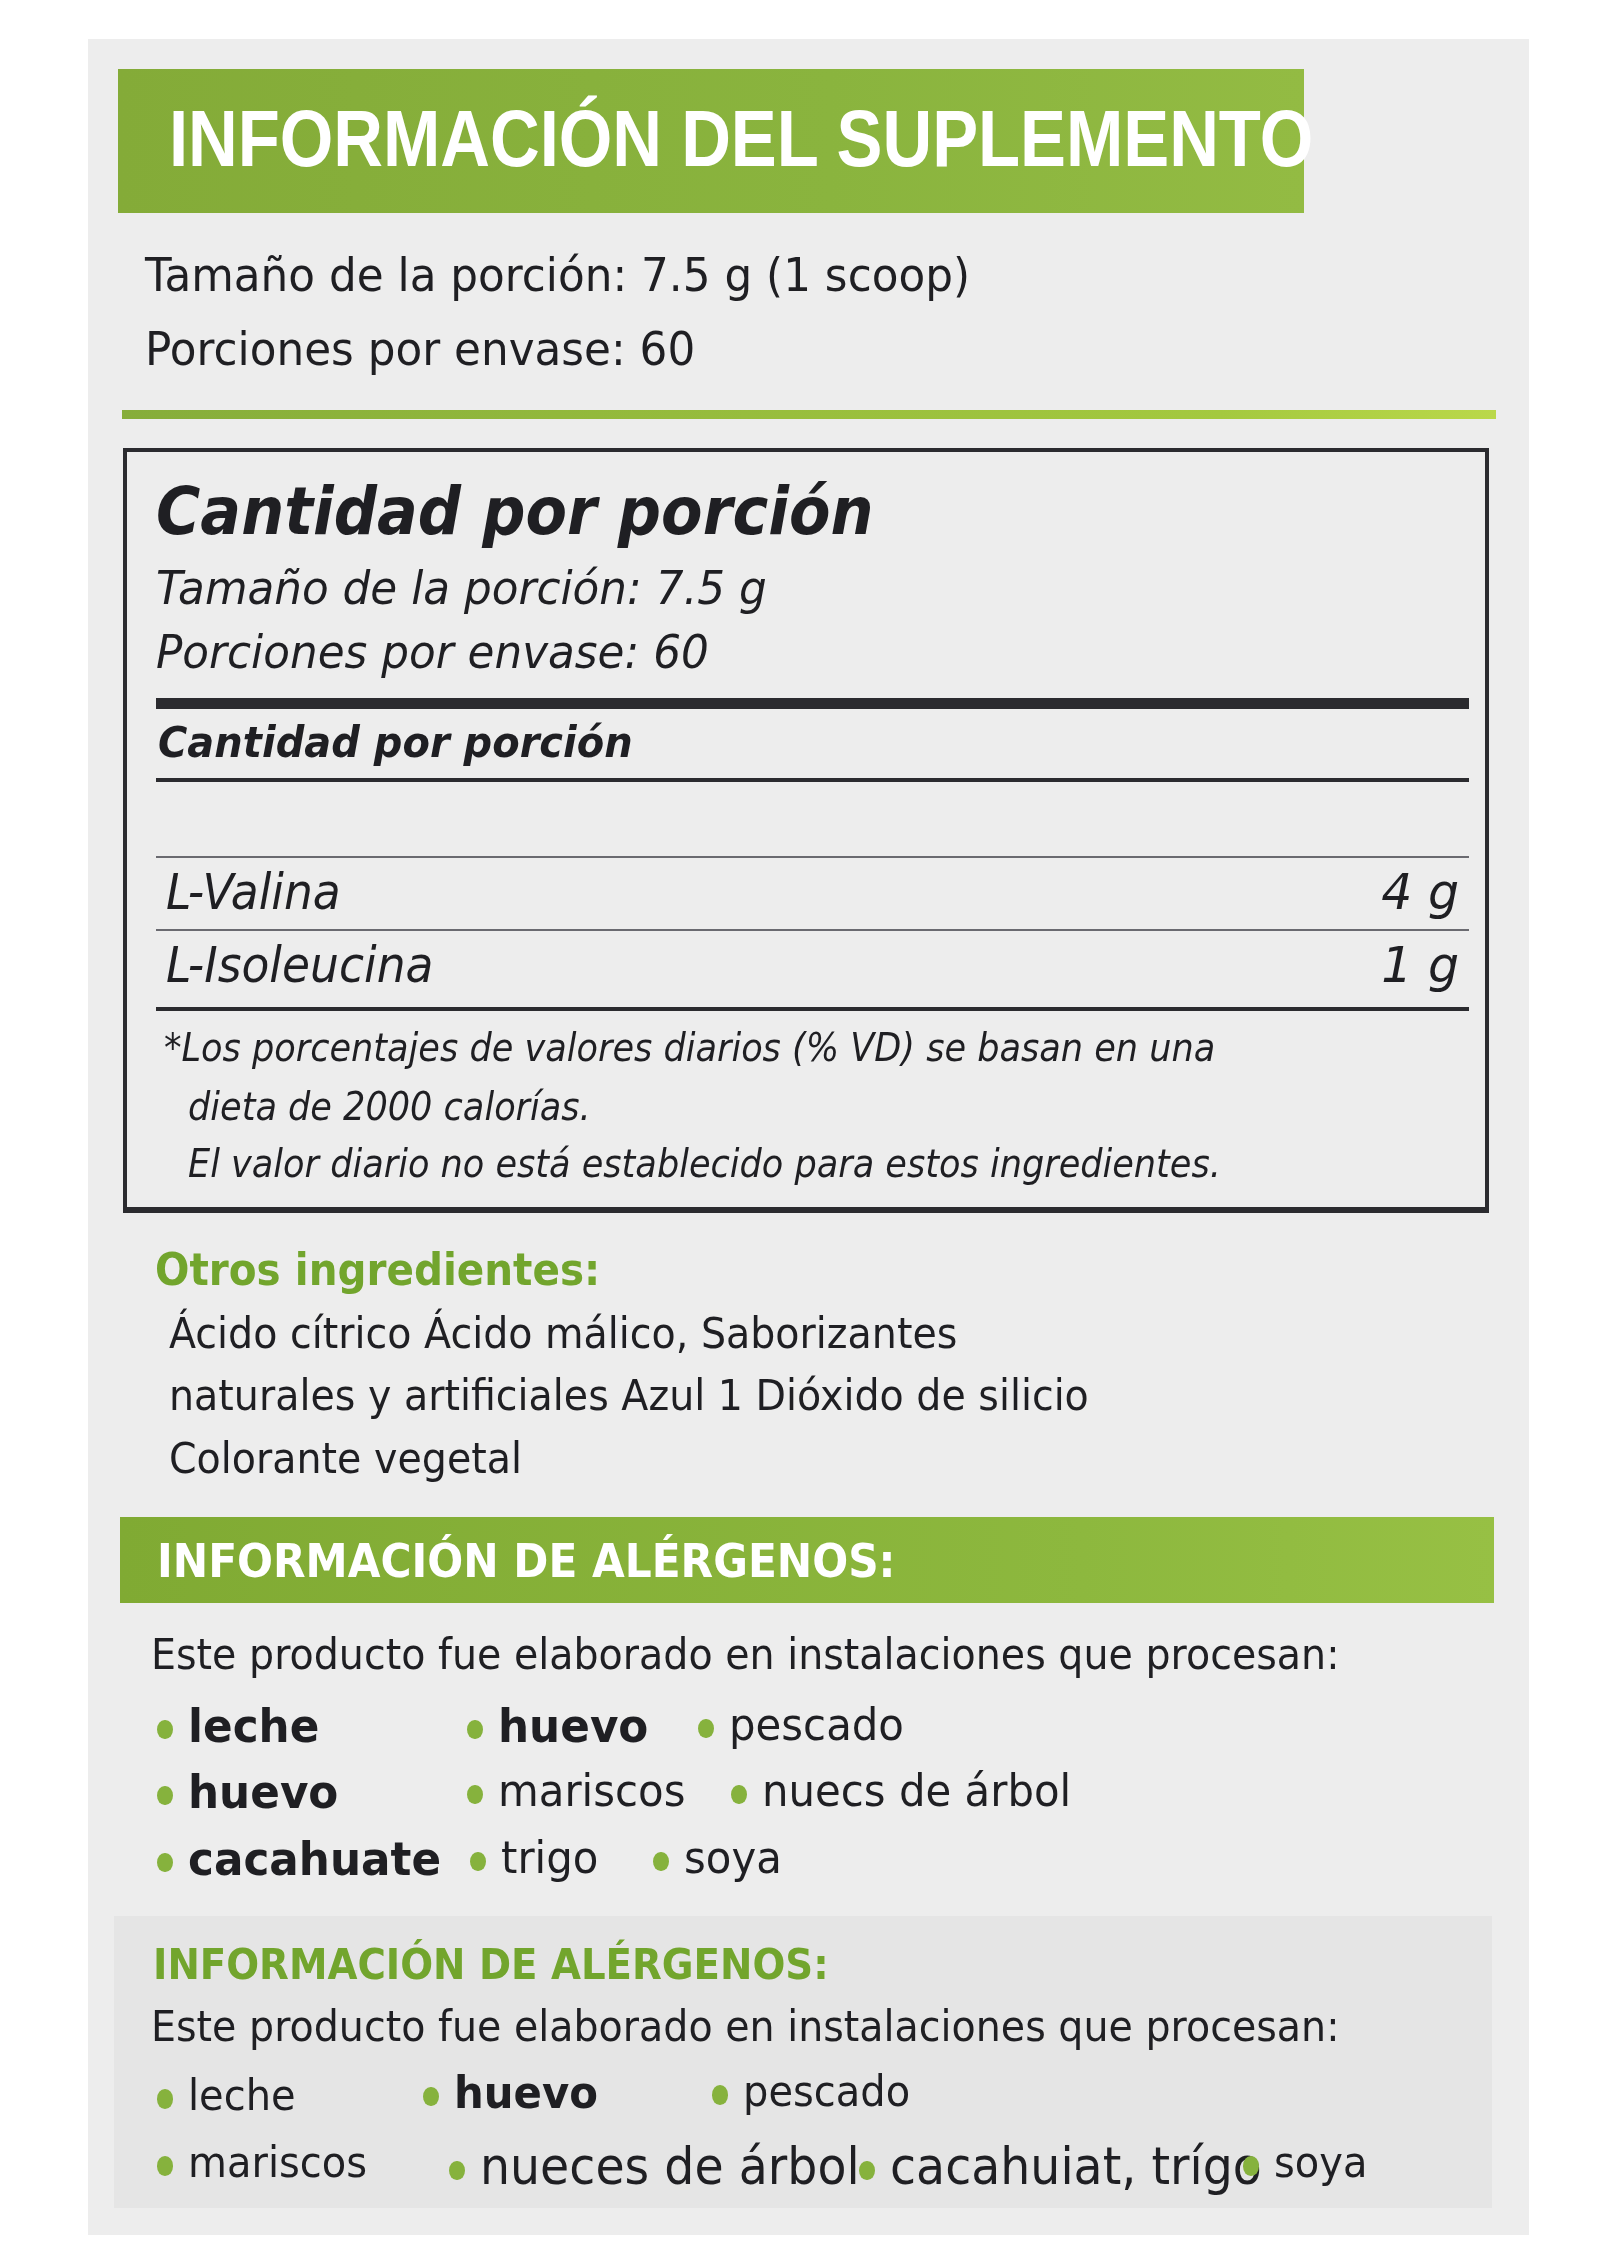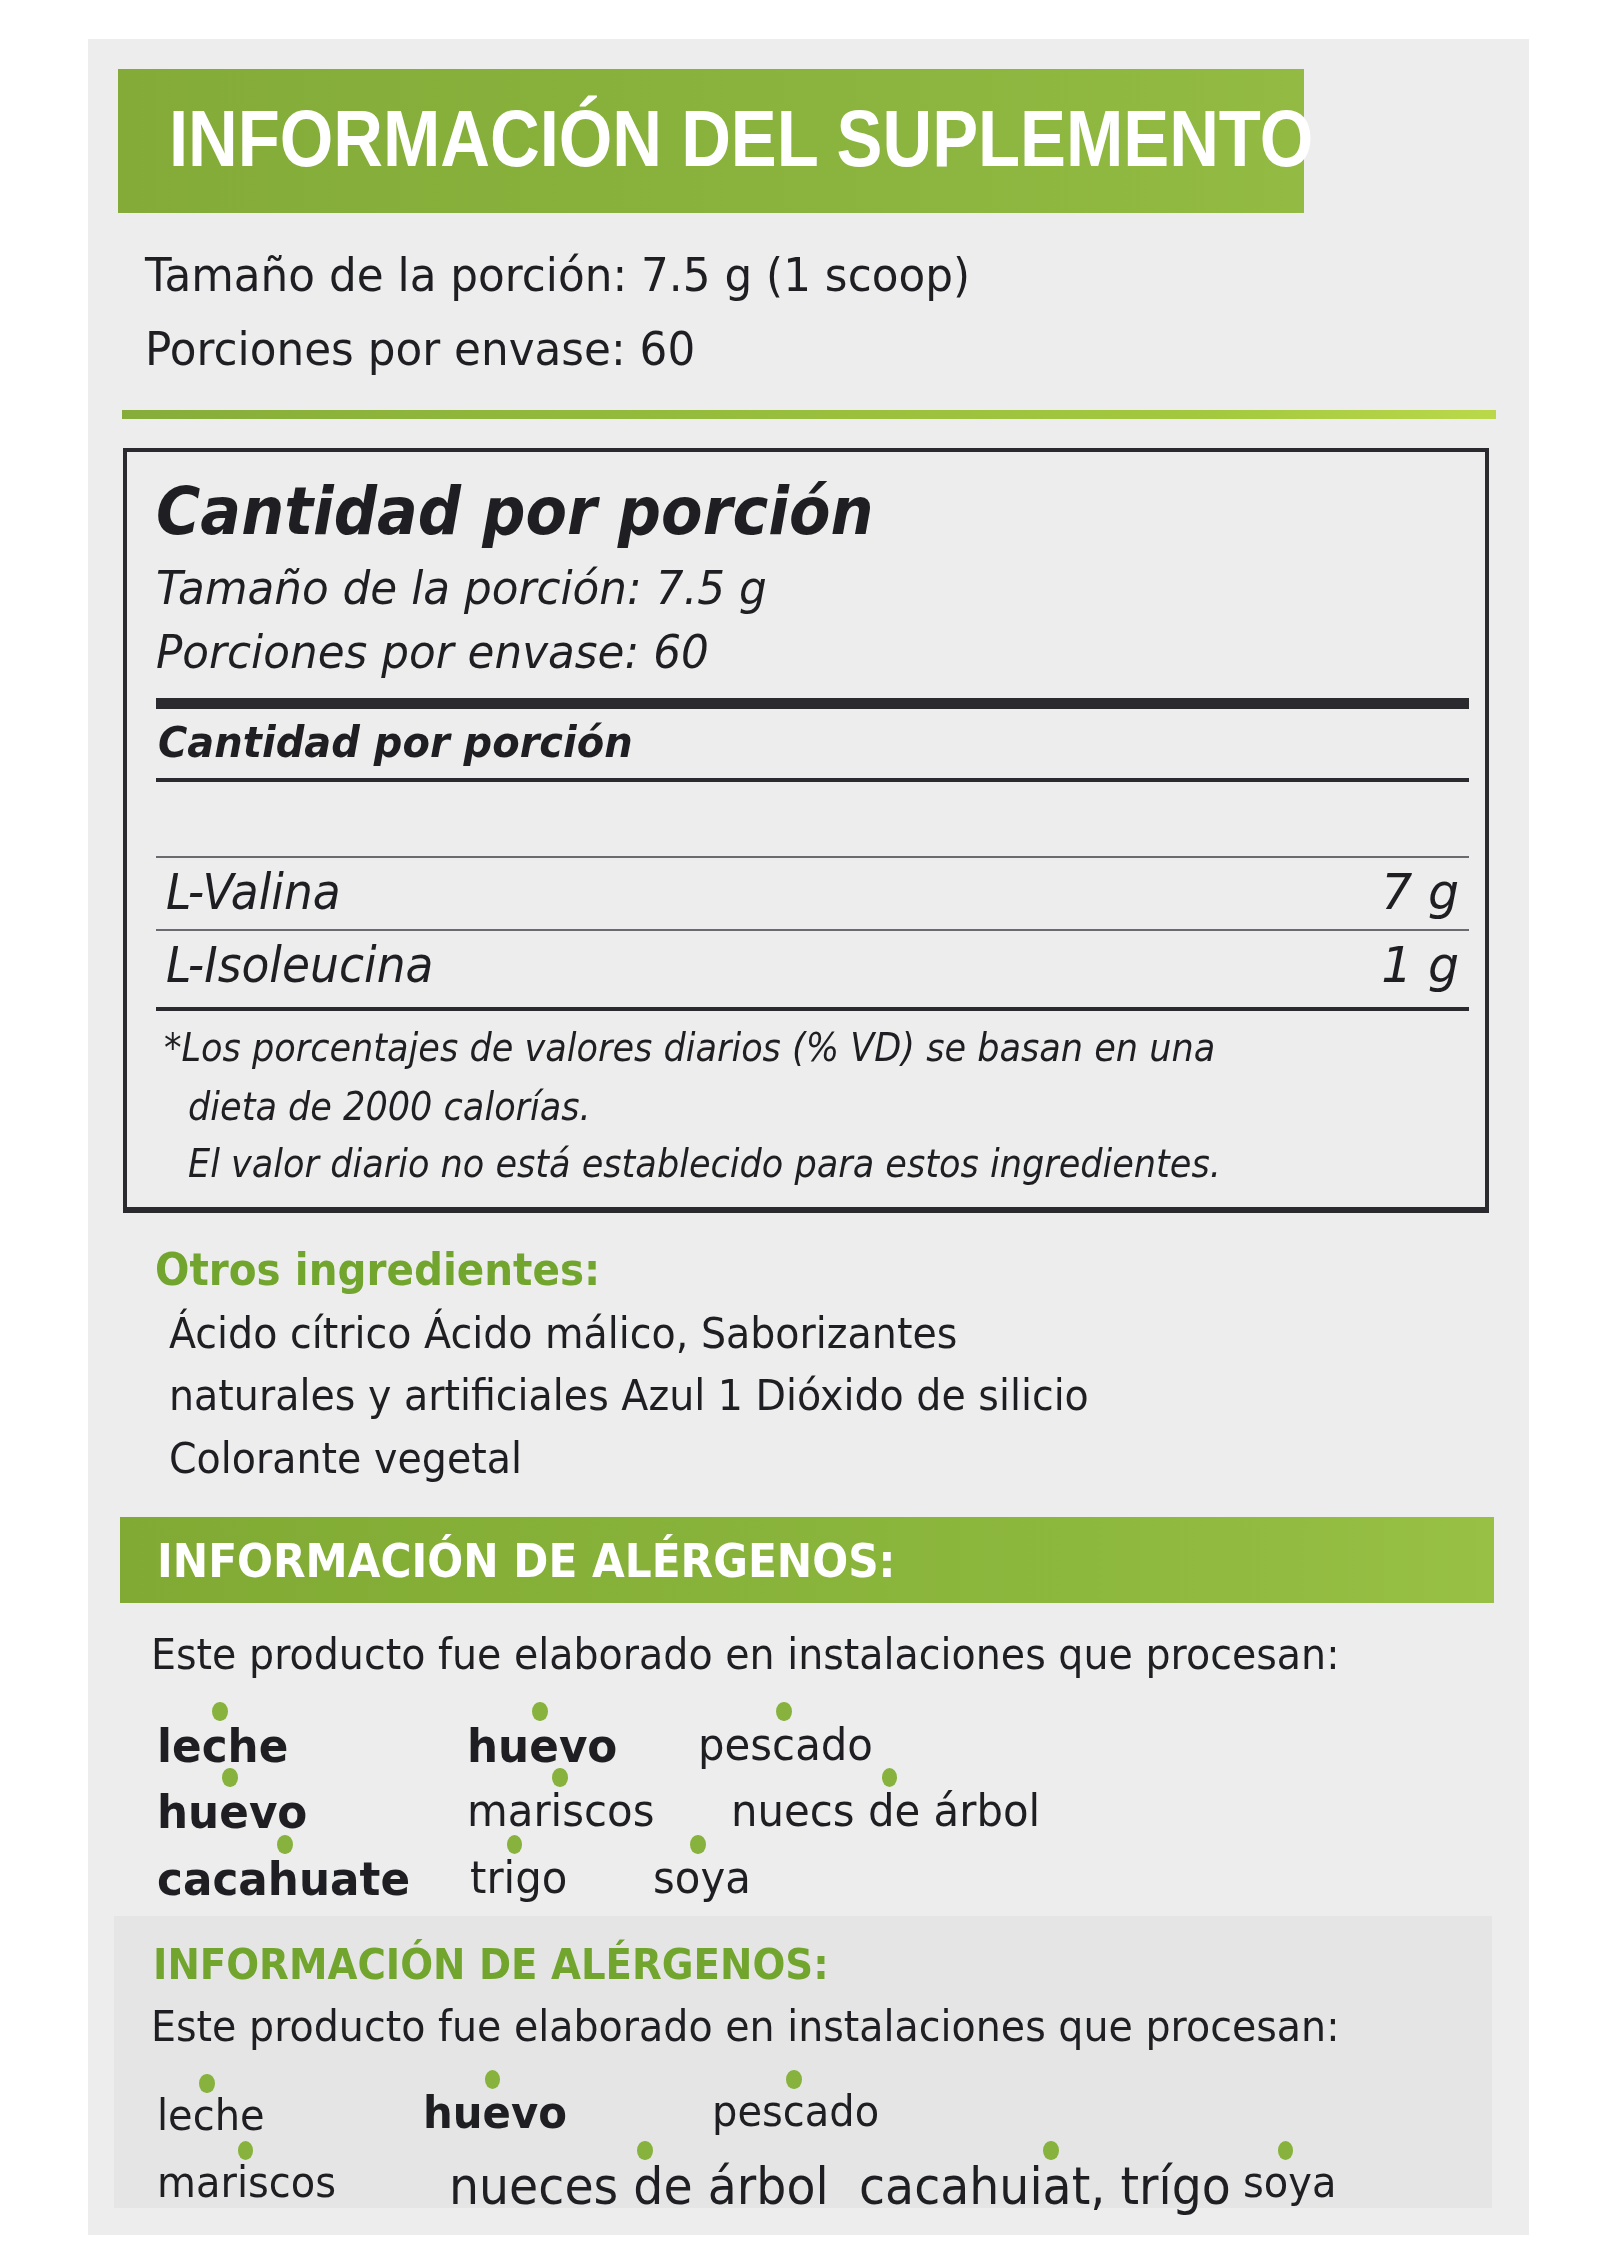--- a/index.html
+++ b/index.html
@@ -72,21 +72,21 @@
     transform:scaleX(0.92); transform-origin:left center;
   }
   .banner-allergen {
     position:absolute; left:120px; top:1517px; width:1374px; height:86px;
     background:linear-gradient(90deg,#80aa33,#8db83e 70%,#97c044);
   }
   .banner-allergen-text {
     position:absolute; left:37px; top:15.7px; font-size:47px; font-weight:bold; color:#ffffff;
     white-space:nowrap; transform:scaleX(0.9); transform-origin:left center;
   }
-  .bullet-item { position:absolute; white-space:nowrap; display:flex; align-items:center;flex-direction:column; }
+  .bullet-item { position:absolute; white-space:nowrap; display:flex; align-items:center; }
   .dot {
     display:inline-block; width:15.7px; height:19.6px; border-radius:50%; background:#86b23d;
     margin-right:15.7px; position:relative; top:3.9px;
   }
   .bullet-text { display:inline-block; transform:scaleX(0.93); transform-origin:left center; }
   .allergen-box2 {
     position:absolute; left:114px; top:1916px; width:1378px; height:292px;
     background:#e5e5e5;
   }
 </style>
@@ -108,21 +108,21 @@
   <div class="facts-title">Cantidad por porción</div>
   <div class="facts-sub" style="top:108px;">Tamaño de la porción: 7.5 g</div>
   <div class="facts-sub" style="top:172px;">Porciones por envase: 60</div>
   <div class="thick-rule"></div>
   <div class="facts-header">Cantidad por porción</div>
   <div class="thin-rule" style="top:326px;"></div>
 
   <div class="row-rule" style="top:404px;"></div>
   <div class="nutrient-row" style="top:406px;">
     <span class="nutrient-name">L-Valina</span>
-    <span class="nutrient-amount">7 g</span>
+    <span class="nutrient-amount">4 g</span>
   </div>
   <div class="row-rule" style="top:477px;"></div>
   <div class="nutrient-row" style="top:479px;">
     <span class="nutrient-name">L-Isoleucina</span>
     <span class="nutrient-amount">1 g</span>
   </div>
   <div class="thin-rule" style="top:555px;"></div>
 
   <div class="footnote" style="top:573px;">*Los porcentajes de valores diarios  (% VD) se basan en una</div>
   <div class="footnote" style="top:632px; left:61px;">dieta de 2000 calorías.</div>

